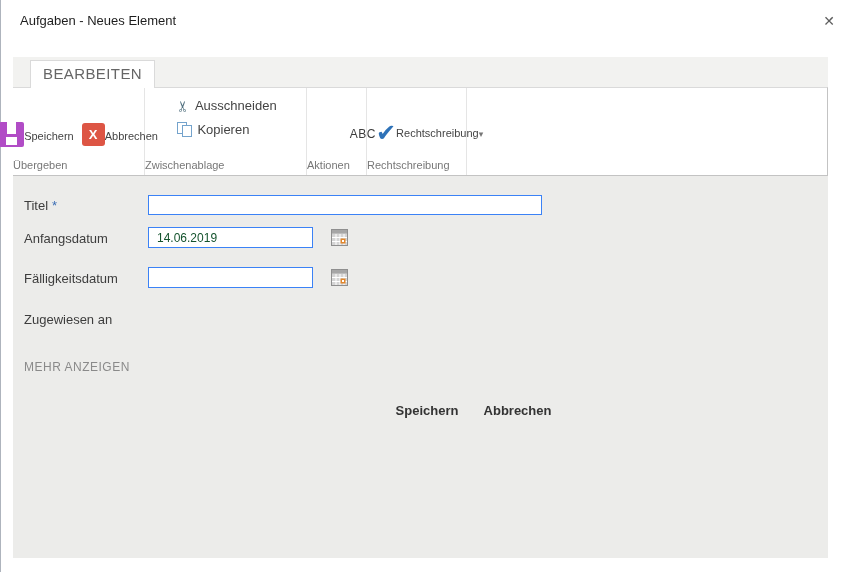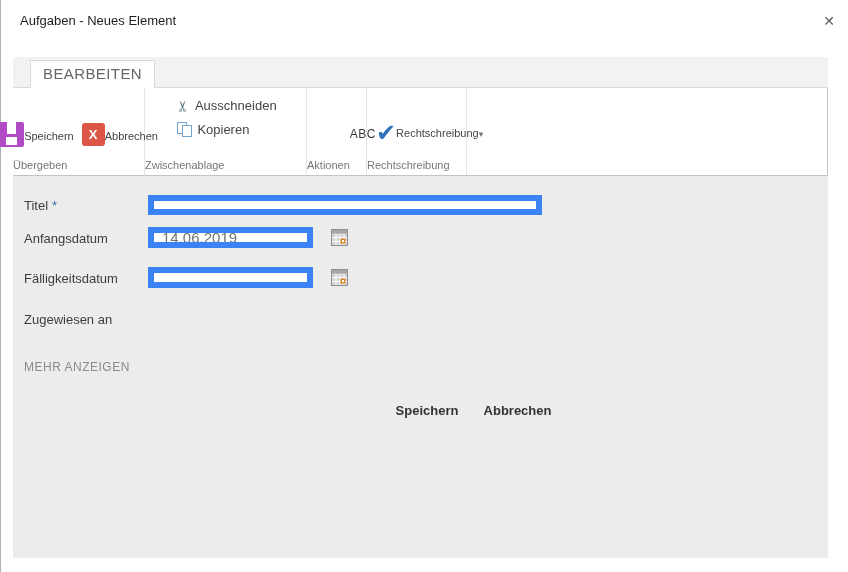--- a/index.html
+++ b/index.html
@@ -75,22 +75,22 @@
 
   .spell-abc{font-size:12px;color:#3c3c3c;letter-spacing:.5px;line-height:12px;margin-top:2px;}
   .spell-check{color:#2e72b8;font-size:24px;font-weight:bold;line-height:22px;font-family:"DejaVu Sans",sans-serif;}
   .spell-caret{font-size:9px;color:#777;line-height:8px;margin-top:3px;font-family:"DejaVu Sans",sans-serif;}
 
   
   .form{position:relative;height:382px;background:#ececea;}
   .field-label{position:absolute;left:11px;font-size:13px;color:#3d3d3d;}
   .req{color:#3b6eb5;margin-left:4px;}
   .txt{
-    position:absolute;box-sizing:border-box;background:#fff;border:6px solid #3b82f6;
-    font-size:15px;color:#737373;padding:0 8px;font-family:inherit;
+    position:absolute;box-sizing:border-box;background:#fff;border:1px solid #3b82f6;
+    font-size:12px;color:#14532d;padding:0 8px;font-family:inherit;
   }
   .txt::placeholder{color:#9e9e9e;opacity:1;}
   .titel-input{left:135px;top:19px;width:394px;height:20px;}
   .start-input{left:135px;top:51px;width:165px;height:21px;}
   .due-input{left:135px;top:91px;width:165px;height:21px;}
   .assign-input{left:135px;top:131px;width:394px;height:24px;}
   .cal-btn{position:absolute;width:19px;height:19px;border:0;background:transparent;padding:0;cursor:pointer;}
   .cal-start{left:317px;top:52px;}
   .cal-due{left:317px;top:92px;}
 

